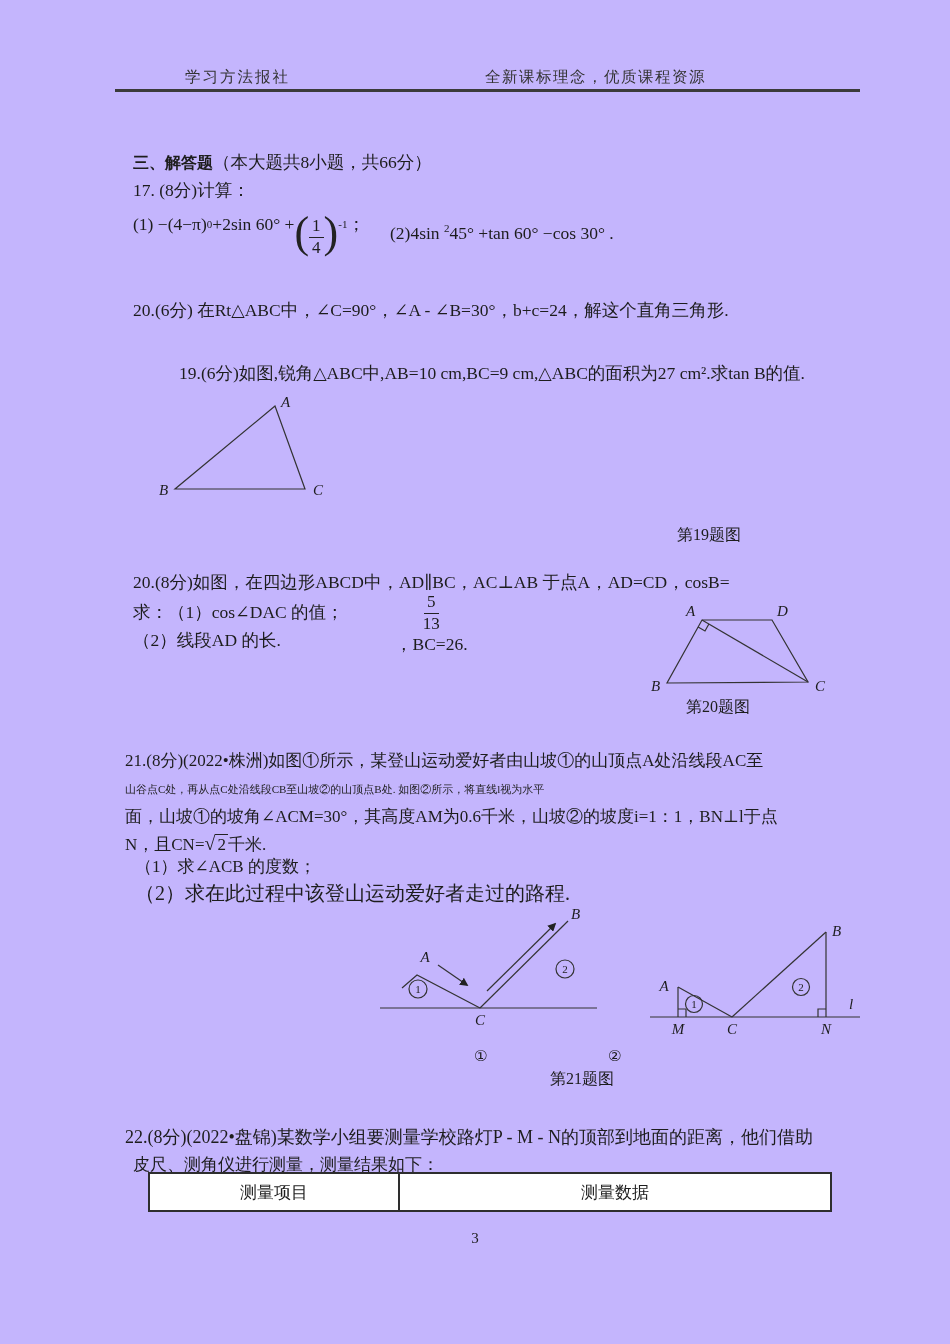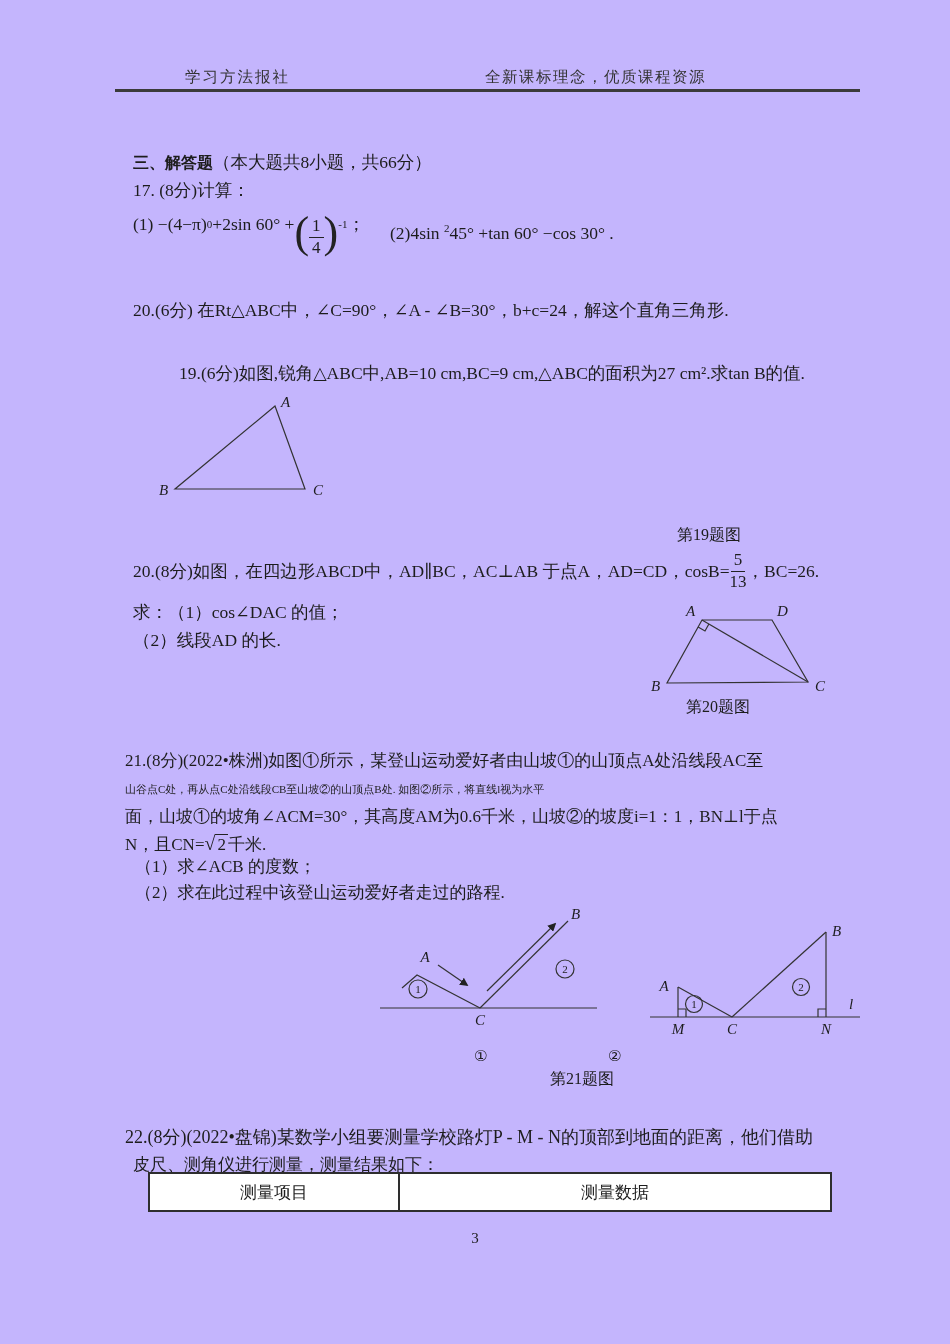--- a/index.html
+++ b/index.html
@@ -74,21 +74,21 @@
   <div class="t" style="left:133px;top:362px;margin-left:46px;">19.(6分)如图,锐角△ABC中,AB=10 cm,BC=9 cm,△ABC的面积为27 cm².求tan B的值.</div>
 
   <svg style="left:155px;top:395px;" width="380" height="125" viewBox="0 0 380 125">
     <polygon class="fig-stroke" points="120,11 20,94 150,94"></polygon>
     <text class="vlab" x="126" y="12">A</text>
     <text class="vlab" x="4" y="100">B</text>
     <text class="vlab" x="158" y="100">C</text>
   </svg>
   <div class="t cap" style="left:677px;top:524px;">第19题图</div>
 
-  <div class="t fcenter" style="left:133px;top:549px;height:44px;">
+  <div class="t fcenter" style="left:133px;top:571px;height:44px;flex-direction:column;">
     <span>20.(8分)如图，在四边形ABCD中，AD∥BC，AC⊥AB 于点A，AD=CD，cosB=</span>
     <span class="frac">
       <span class="fnum">5</span>
       <span class="fden">13</span>
     </span>
     <span>，BC=26.</span>
   </div>
   <div class="t" style="left:133px;top:601px;">求：（1）cos∠DAC 的值；</div>
   <div class="t" style="left:133px;top:629px;">（2）线段AD 的长.</div>
 
@@ -103,21 +103,21 @@
   </svg>
   <div class="t cap" style="left:686px;top:696px;">第20题图</div>
 
   <div class="t" style="left:125px;top:750px;font-size:17px;">21.(8分)(2022•株洲)如图①所示，某登山运动爱好者由山坡①的山顶点A处沿线段AC至</div>
   <div class="t" style="left:125px;top:778px;font-size:11px;">山谷点C处，再从点C处沿线段CB至山坡②的山顶点B处. 如图②所示，将直线l视为水平</div>
   <div class="t" style="left:125px;top:806px;font-size:17px;">面，山坡①的坡角∠ACM=30°，其高度AM为0.6千米，山坡②的坡度i=1：1，BN⊥l于点</div>
   <div class="t" style="left:125px;top:832px;font-size:17px;">
     <span>N，且CN=</span><span class="sqrt-sym">√</span><span class="rad">2</span><span>千米.</span>
   </div>
   <div class="t" style="left:135px;top:856px;font-size:17px;">（1）求∠ACB 的度数；</div>
-  <div class="t" style="left:135px;top:882px;font-size:17px;">（2）求在此过程中该登山运动爱好者走过的路程.</div>
+  <div class="t" style="left:135px;top:882px;font-size:20px;">（2）求在此过程中该登山运动爱好者走过的路程.</div>
 
   <svg style="left:375px;top:905px;" width="230" height="125" viewBox="0 0 230 125">
     <defs>
       <marker id="arrow" viewBox="0 0 10 10" refX="8" refY="5" markerWidth="7" markerHeight="7" orient="auto-start-reverse">
         <path d="M0,0 L10,5 L0,10 z" fill="#222"></path>
       </marker>
     </defs>
     <line class="fig-stroke" x1="5" y1="103" x2="222" y2="103"></line>
     <polyline class="fig-stroke" points="27,83 42,70 105,103"></polyline>
     <line class="fig-stroke" x1="105" y1="103" x2="193" y2="16"></line>

